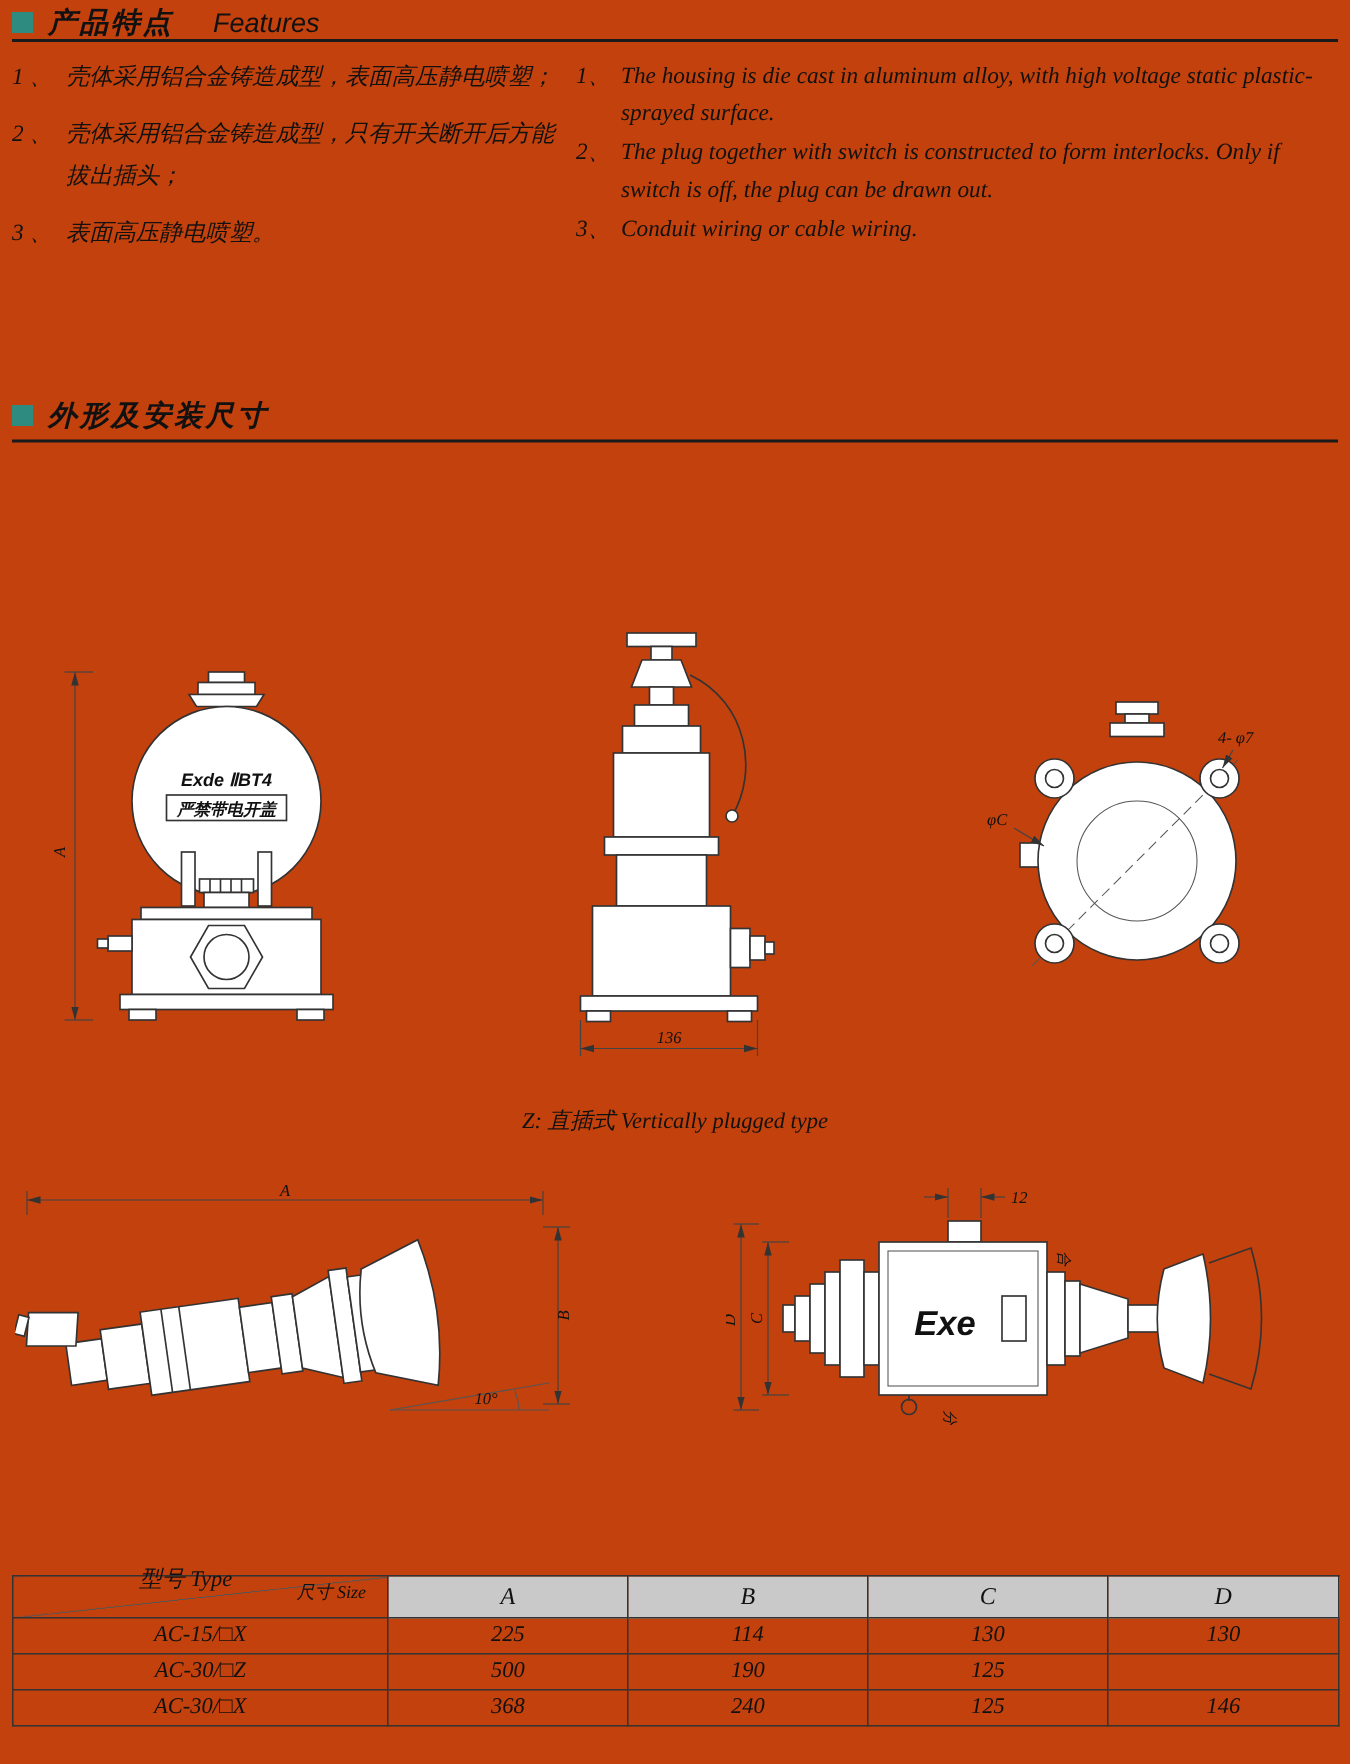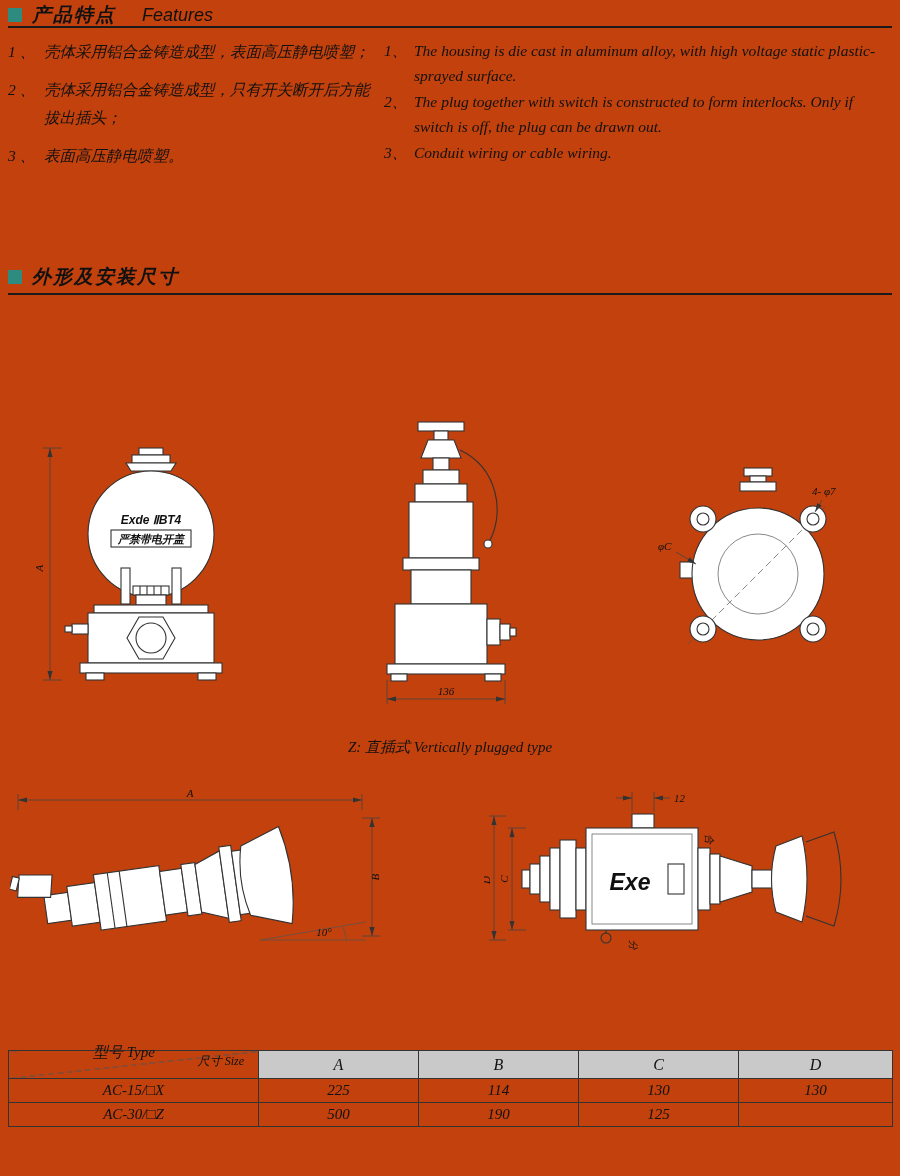--- a/index.html
+++ b/index.html
@@ -320,16 +320,23 @@
       <td>130</td>
       <td>130</td>
     </tr>
     <tr class="data-row">
       <td>AC-30/□Z</td>
       <td>500</td>
       <td>190</td>
       <td>125</td>
       <td></td>
     </tr>
+    <tr class="data-row">
+      <td>AC-30/□X</td>
+      <td>368</td>
+      <td>240</td>
+      <td>125</td>
+      <td>146</td>
+    </tr>
   </tbody>
     </table>
 
 </div>
 
 </body></html>

